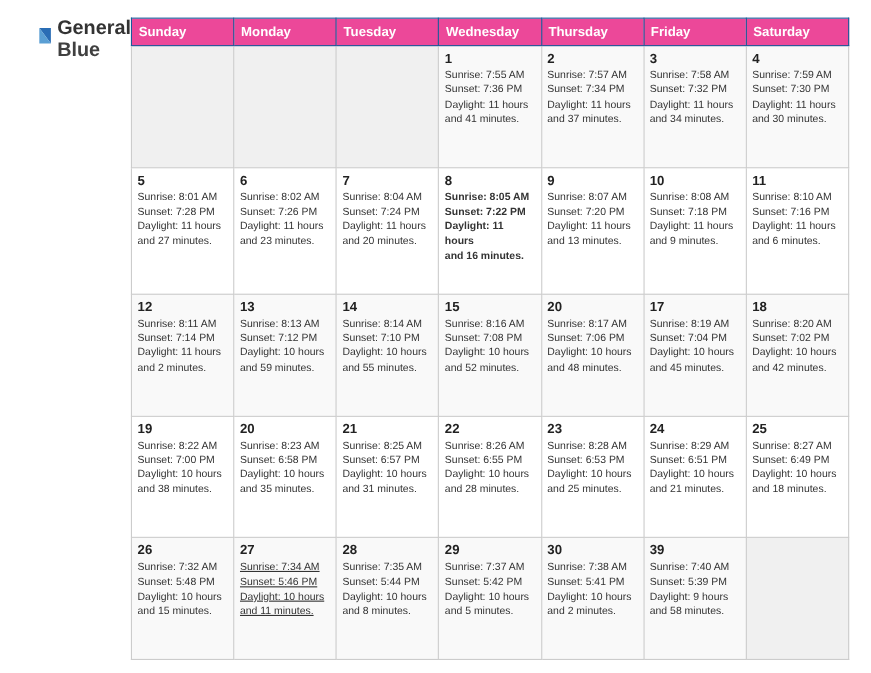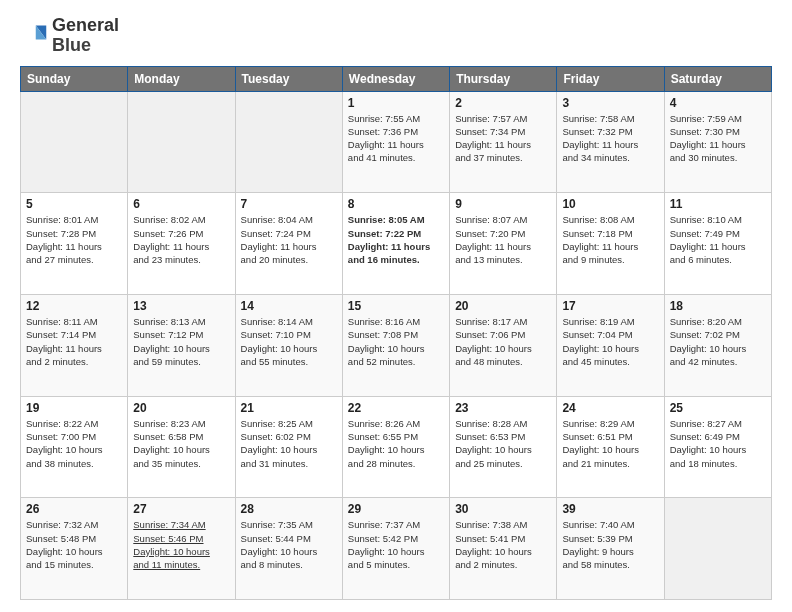--- a/index.html
+++ b/index.html
@@ -8,21 +8,21 @@
       background: #fff;
       width: 792px;
       height: 612px;
       overflow: hidden;
     }
     .page {
       width: 792px;
       height: 612px;
       padding: 16px 20px 12px 20px;
       display: flex;
-      flex-direction: column;
+      flex-direction: row;
     }
     .header {
       display: flex;
       justify-content: space-between;
       align-items: flex-start;
       margin-bottom: 10px;
     }
     .logo {
       display: flex;
       align-items: center;
@@ -53,21 +53,21 @@
       color: #444;
     }
     .calendar {
       flex: 1;
       border: 1px solid #ccc;
       border-collapse: collapse;
       width: 100%;
       table-layout: fixed;
     }
     .calendar thead tr th {
-      background: #737373;
+      background: #ec4899;
       color: #fff;
       font-size: 12px;
       font-weight: bold;
       text-align: left;
       padding: 5px 6px;
       border: 1px solid #1a5a9a;
     }
     .calendar tbody tr td {
       vertical-align: top;
       border: 1px solid #ccc;
@@ -199,21 +199,21 @@
           <td>
             <span class="day-number">10</span>
             <div class="day-info" style="white-space: pre-line;">Sunrise: 8:08 AM
 Sunset: 7:18 PM
 Daylight: 11 hours
 and 9 minutes.</div>
           </td>
           <td>
             <span class="day-number">11</span>
             <div class="day-info" style="white-space: pre-line;">Sunrise: 8:10 AM
-Sunset: 7:49 PM
+Sunset: 7:16 PM
 Daylight: 11 hours
 and 6 minutes.</div>
           </td>
         </tr>
         <tr>
           <td>
             <span class="day-number">12</span>
             <div class="day-info" style="white-space: pre-line;">Sunrise: 8:11 AM
 Sunset: 7:14 PM
 Daylight: 11 hours
@@ -273,21 +273,21 @@
           <td>
             <span class="day-number">20</span>
             <div class="day-info" style="white-space: pre-line;">Sunrise: 8:23 AM
 Sunset: 6:58 PM
 Daylight: 10 hours
 and 35 minutes.</div>
           </td>
           <td>
             <span class="day-number">21</span>
             <div class="day-info" style="white-space: pre-line;">Sunrise: 8:25 AM
-Sunset: 6:02 PM
+Sunset: 6:57 PM
 Daylight: 10 hours
 and 31 minutes.</div>
           </td>
           <td>
             <span class="day-number">22</span>
             <div class="day-info" style="white-space: pre-line;">Sunrise: 8:26 AM
 Sunset: 6:55 PM
 Daylight: 10 hours
 and 28 minutes.</div>
           </td>

